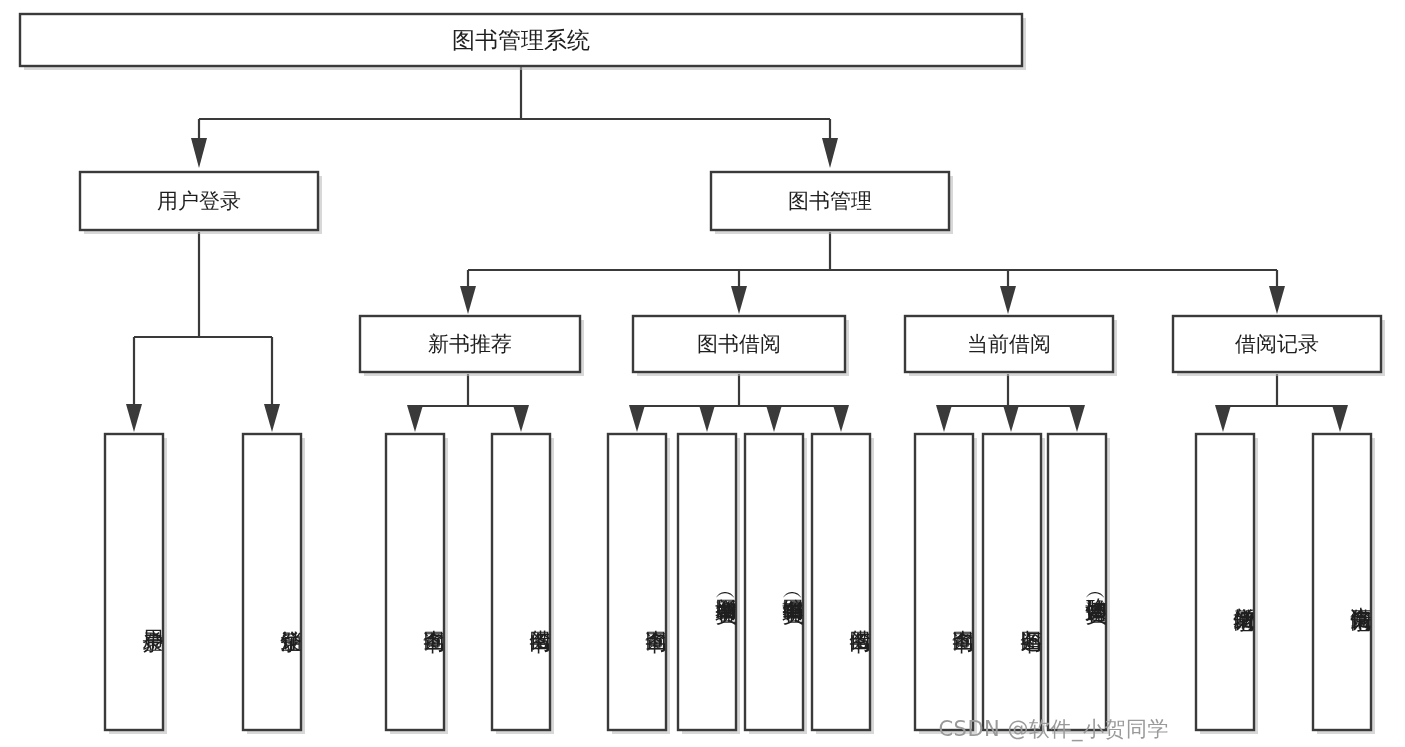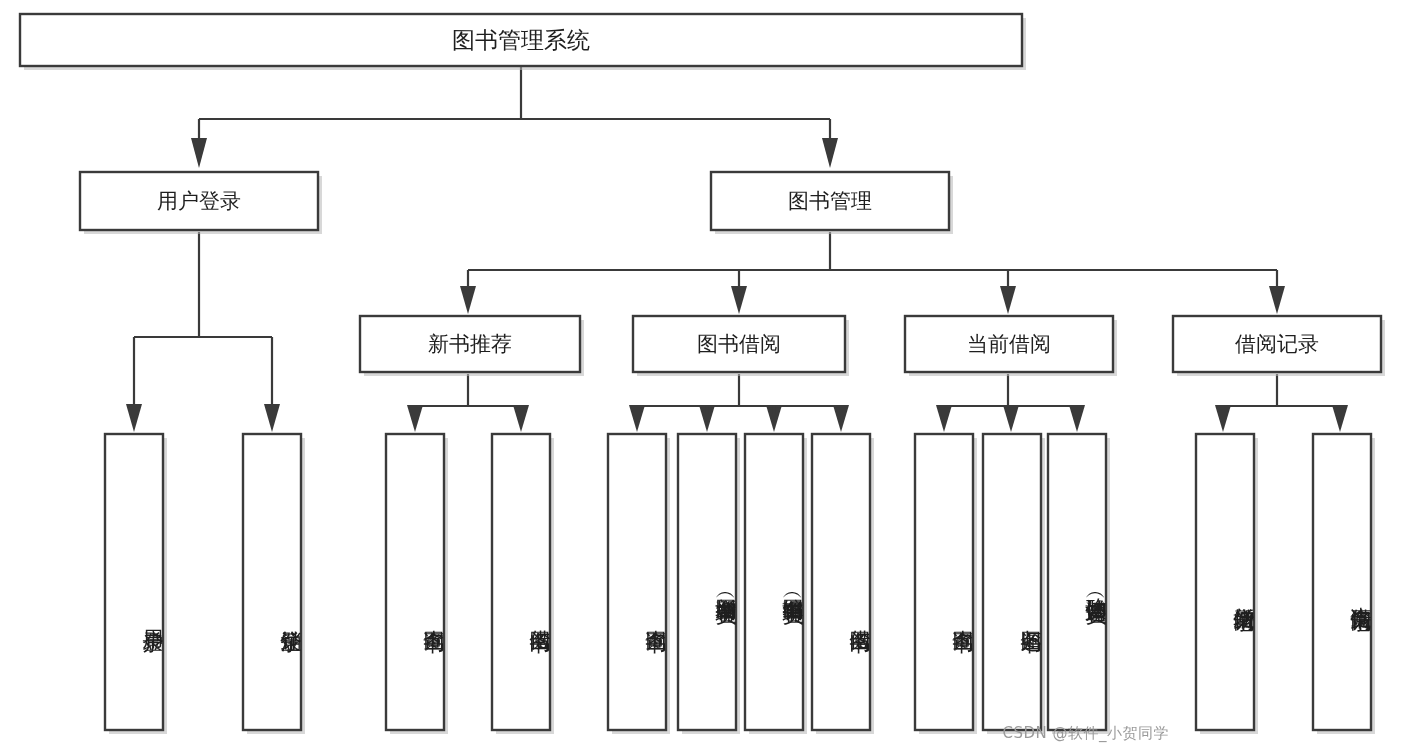--- a/index.html
+++ b/index.html
@@ -71,21 +71,21 @@
     color: #1f1f1f;
     letter-spacing: 1px;
     white-space: nowrap;
     pointer-events: none;
   }
   .watermark {
     position: absolute;
     right: 8px;
     bottom: 4px;
     font-family: "DejaVu Sans", "Liberation Sans", sans-serif;
-    font-size: 15px;
+    font-size: 21px;
     color: #9a9a9a;
     letter-spacing: 0.5px;
     white-space: nowrap;
   }
 </style>
 </head>
 <body>
 
 <div id="diagram-root">
 

